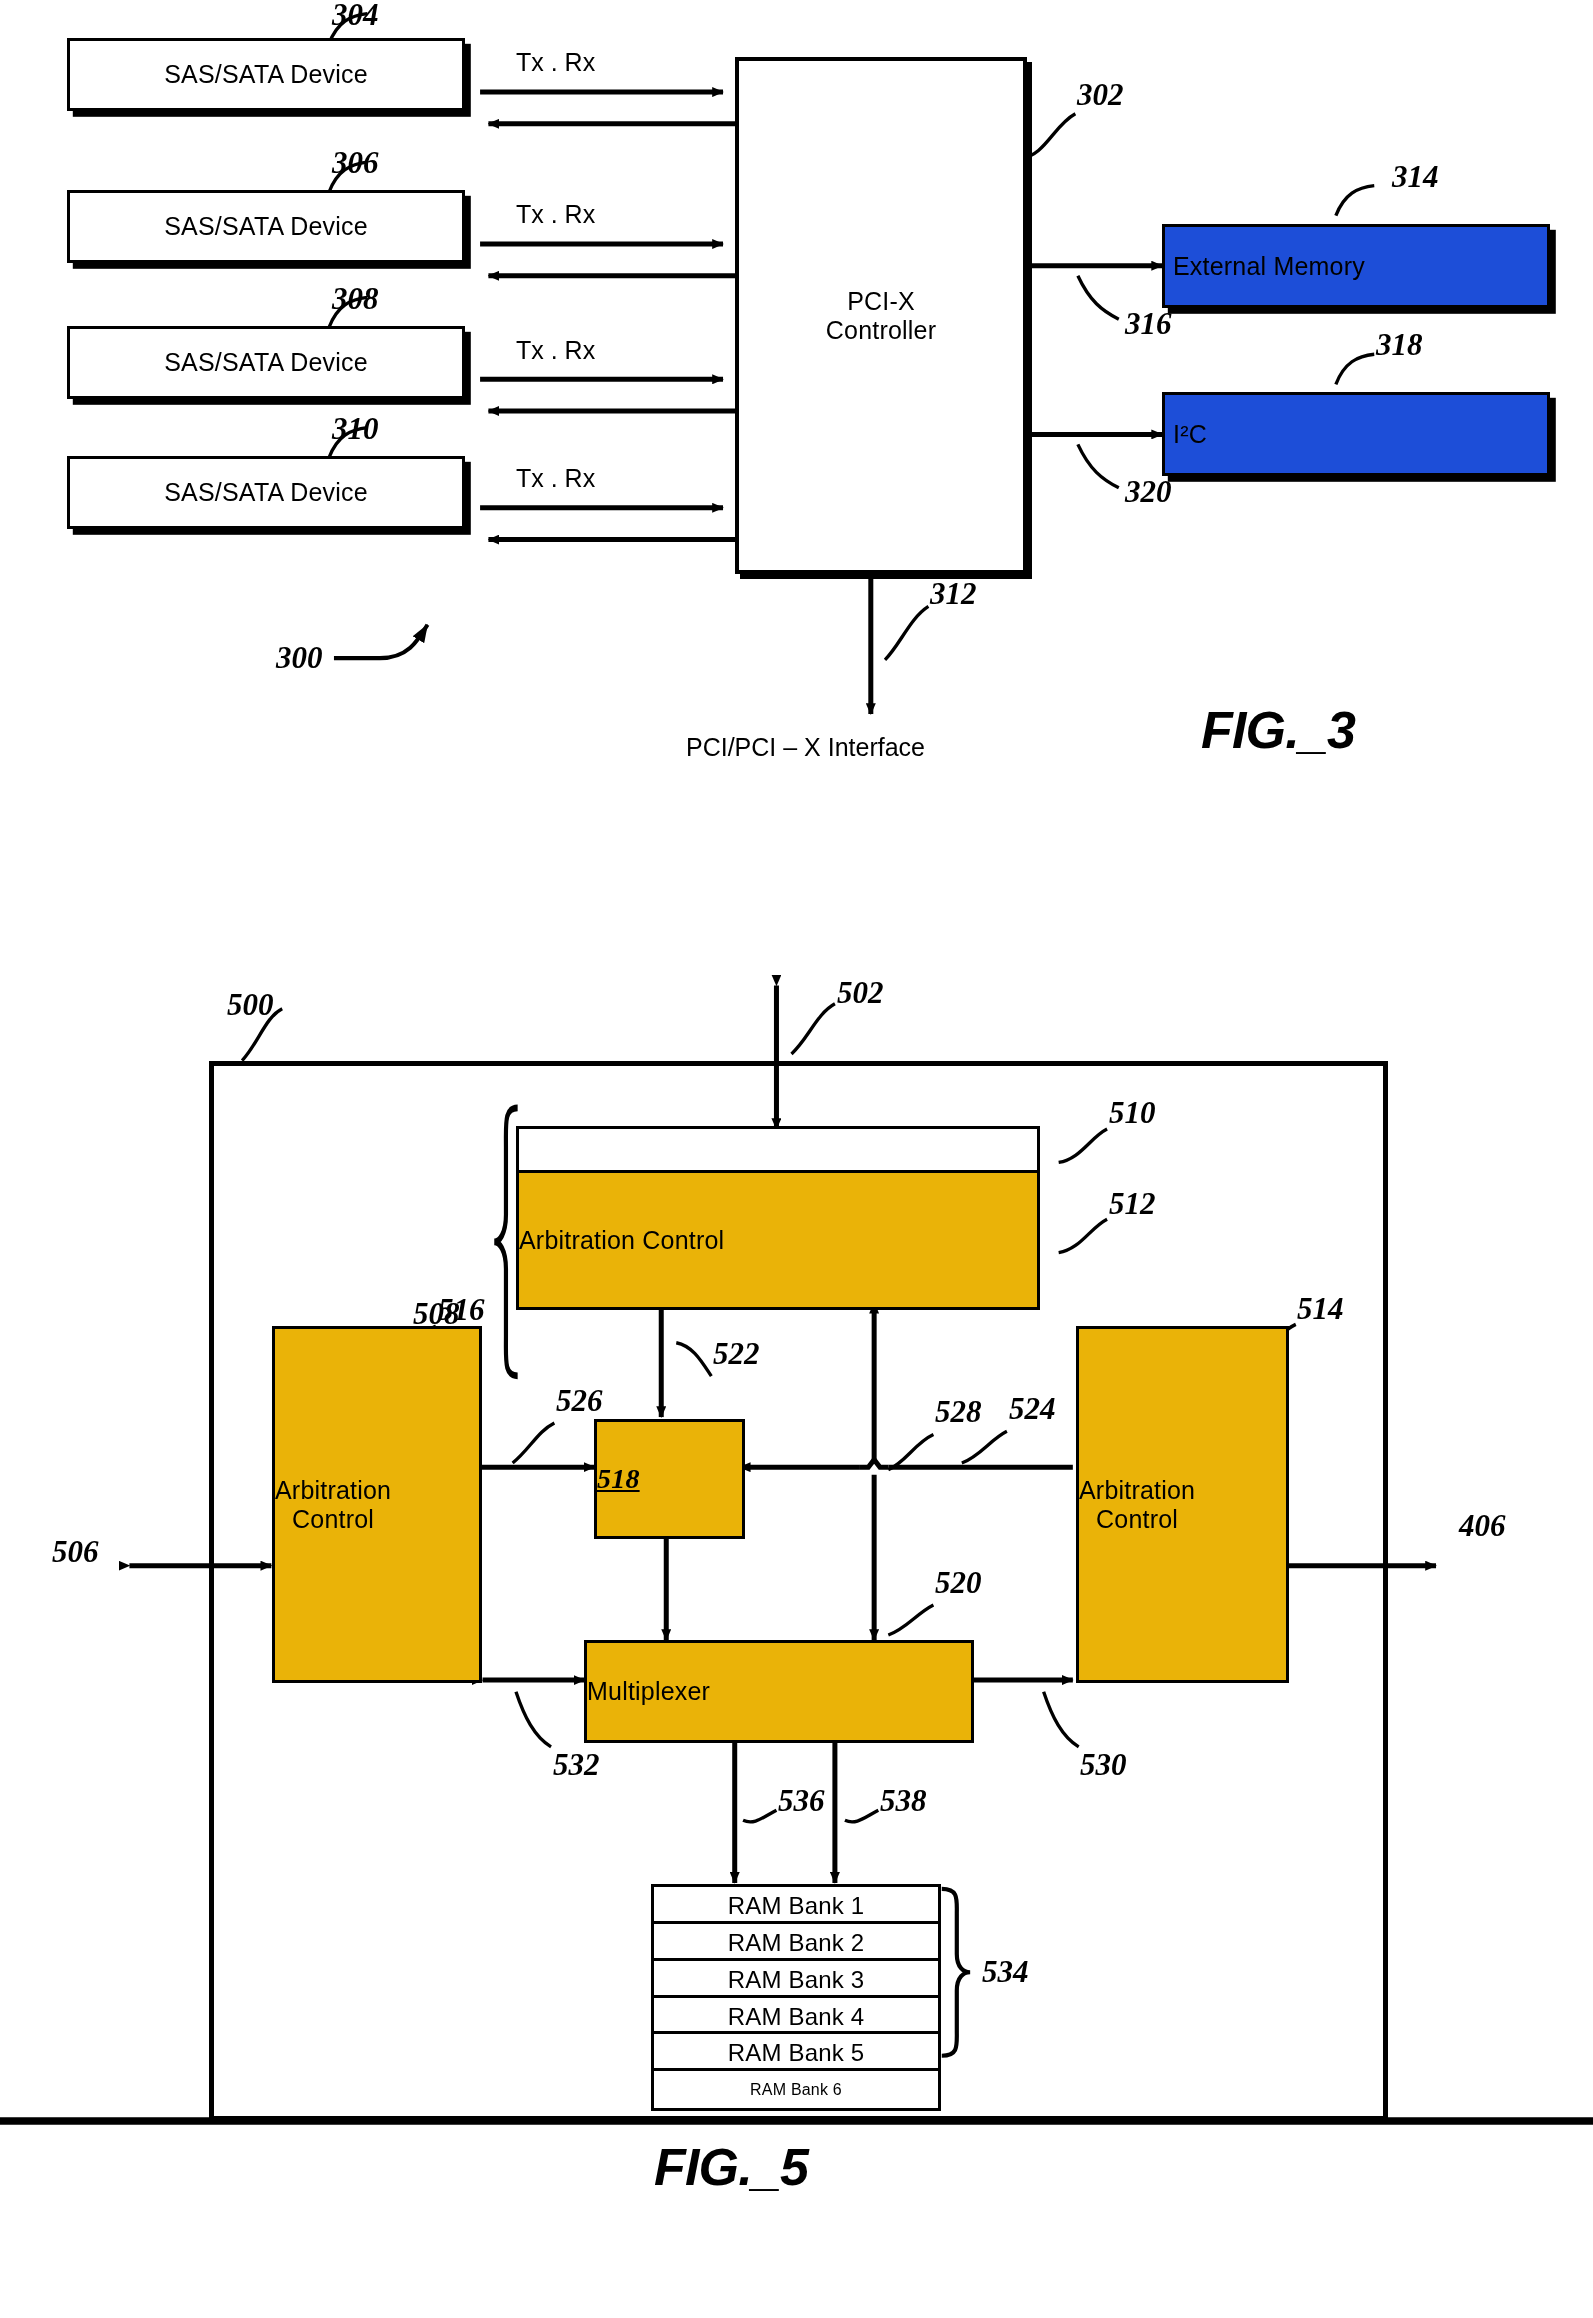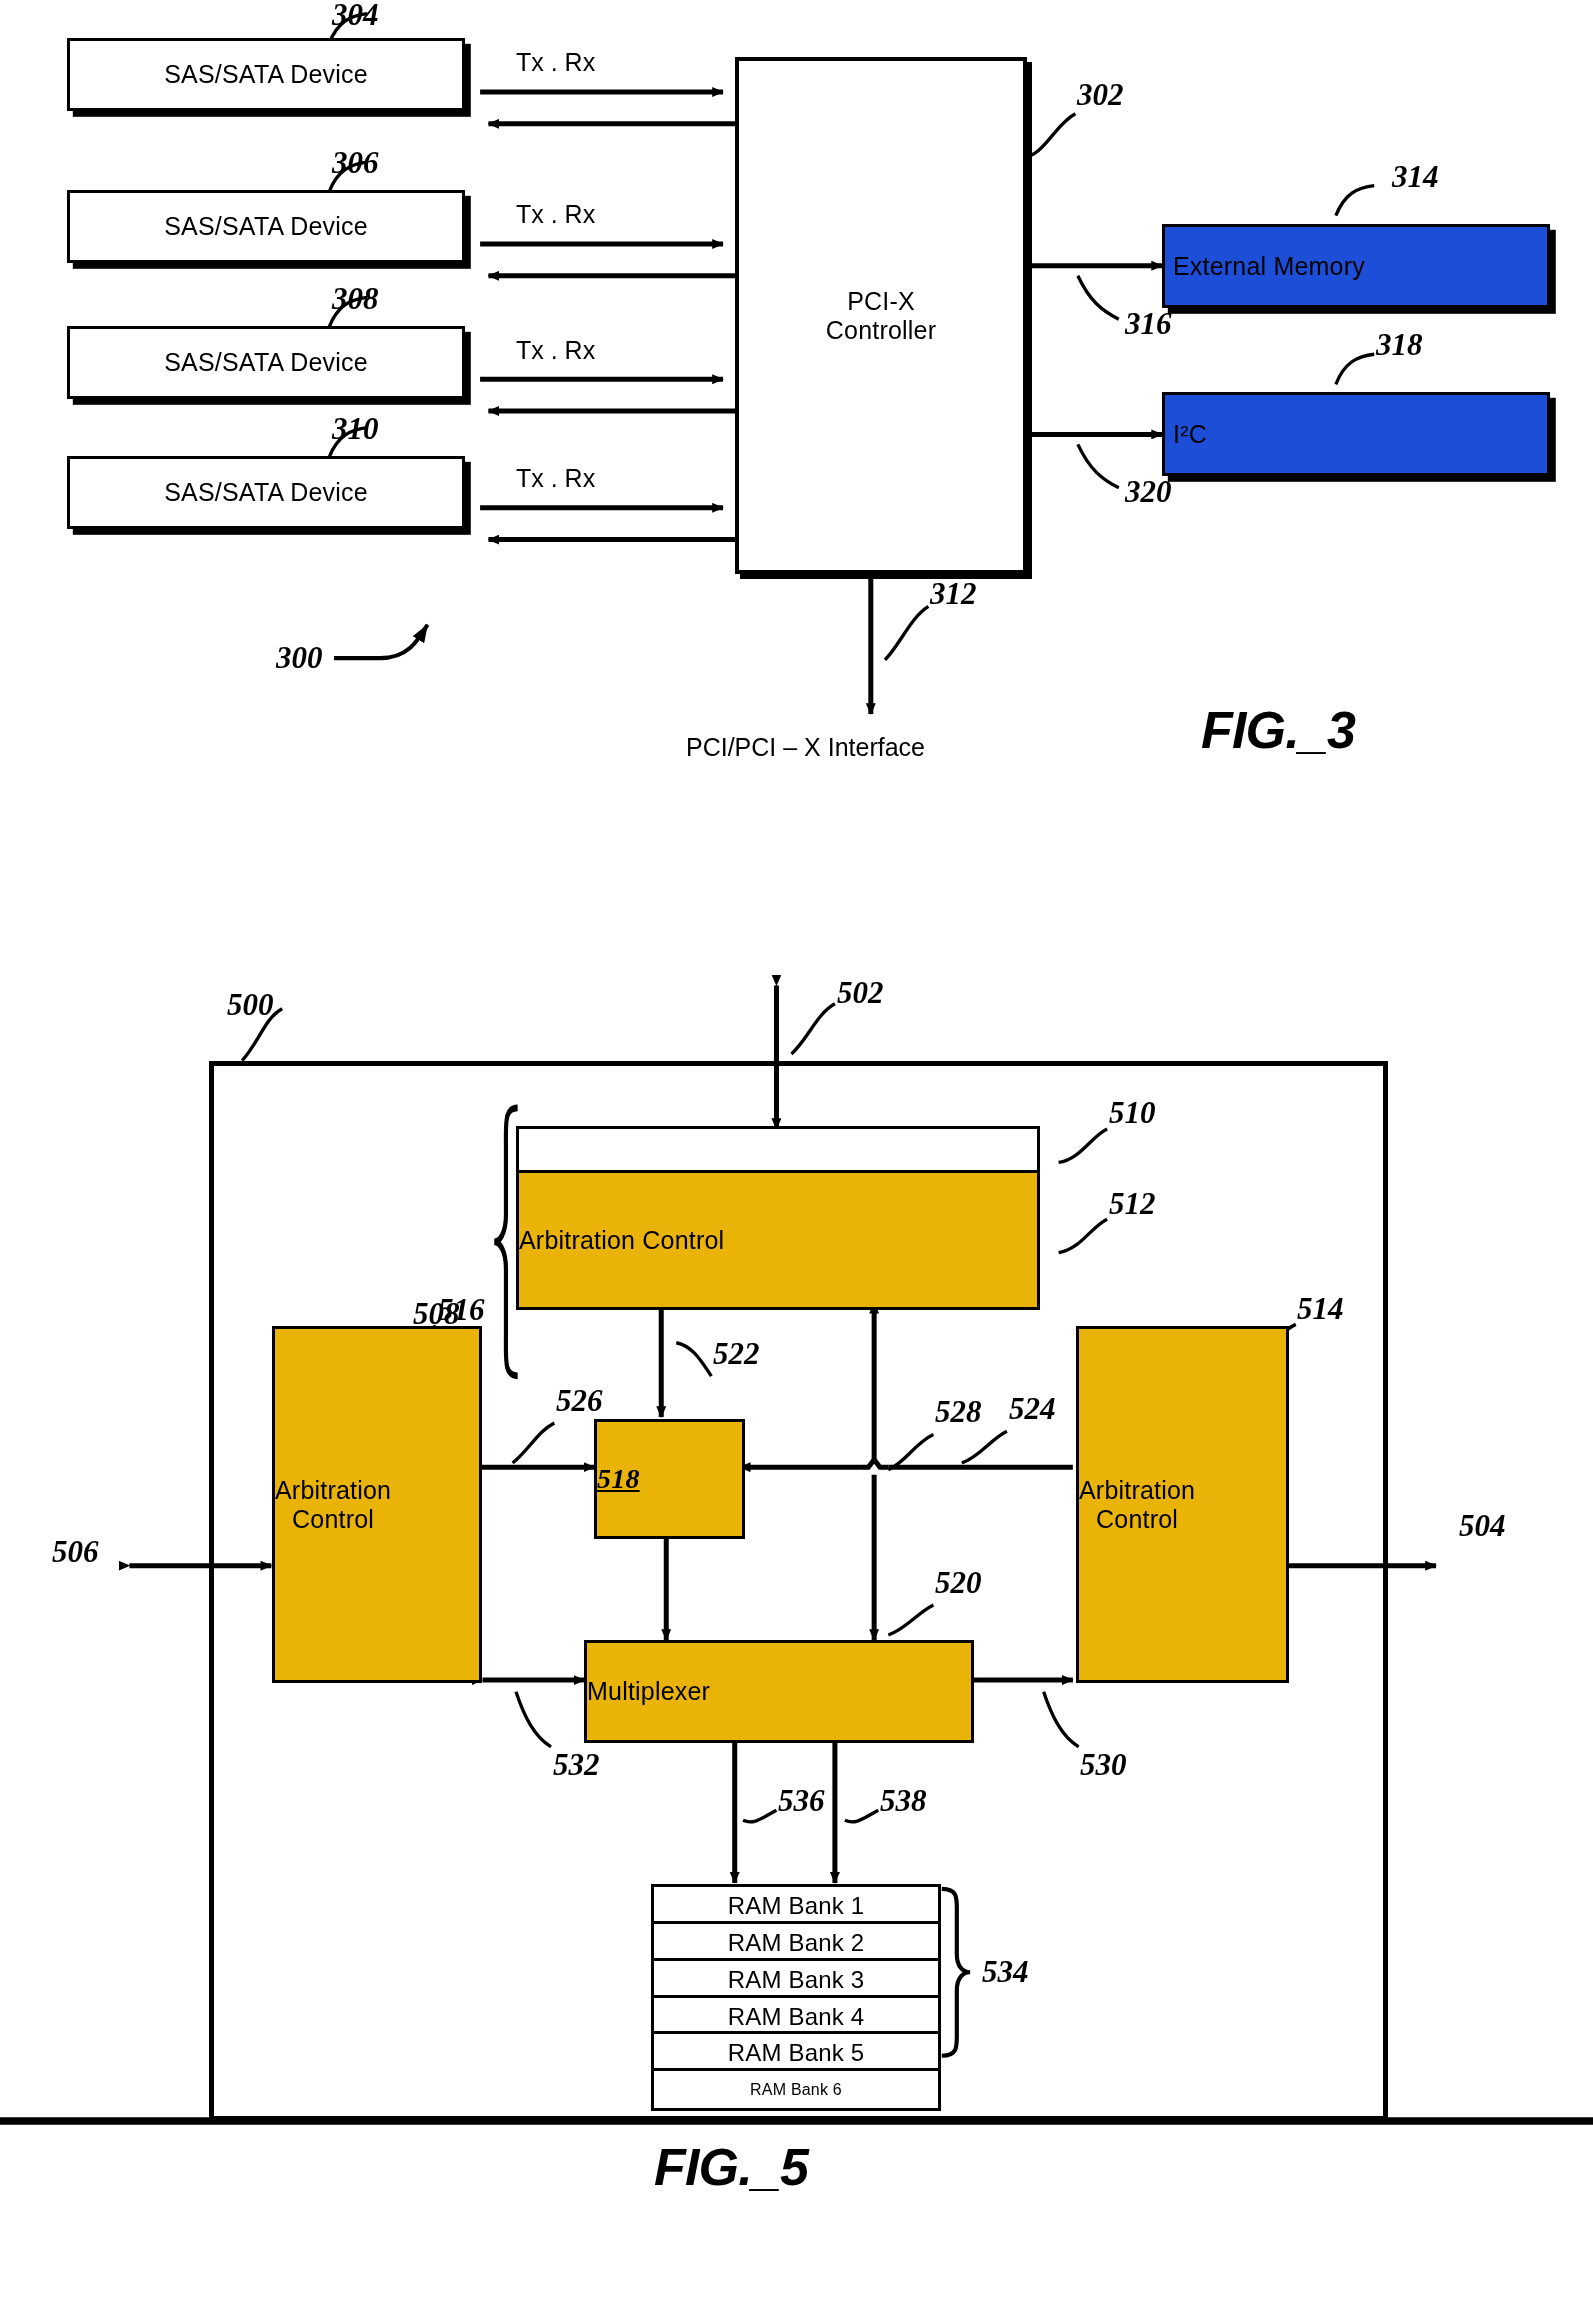--- a/index.html
+++ b/index.html
@@ -290,21 +290,21 @@
     <div class="tx reflabel" style="left:1109px;top:1186px;">512</div>
     <div class="tx reflabel" style="left:413px;top:1296px;">508</div>
     <div class="tx reflabel" style="left:438px;top:1292px;">516</div>
     <div class="tx reflabel" style="left:1297px;top:1291px;">514</div>
     <div class="tx reflabel" style="left:713px;top:1336px;">522</div>
     <div class="tx reflabel" style="left:556px;top:1383px;">526</div>
     <div class="tx reflabel" style="left:935px;top:1394px;">528</div>
     <div class="tx reflabel" style="left:1009px;top:1391px;">524</div>
     <div class="tx reflabel" style="left:935px;top:1565px;">520</div>
     <div class="tx reflabel" style="left:52px;top:1506px;margin-top:28px;">506</div>
-    <div class="tx reflabel" style="left:1459px;top:1508px;">504</div>
+    <div class="tx reflabel" style="left:1459px;top:1508px;">406</div>
     <div class="tx reflabel" style="left:553px;top:1747px;">532</div>
     <div class="tx reflabel" style="left:1080px;top:1747px;">530</div>
     <div class="tx reflabel" style="left:778px;top:1783px;">536</div>
     <div class="tx reflabel" style="left:880px;top:1783px;">538</div>
     <div class="tx reflabel" style="left:982px;top:1954px;">534</div>
 
     <div class="tx figlabel" style="left:654px;top:2137px;">FIG._5</div>
   </div>
 
 </div>

